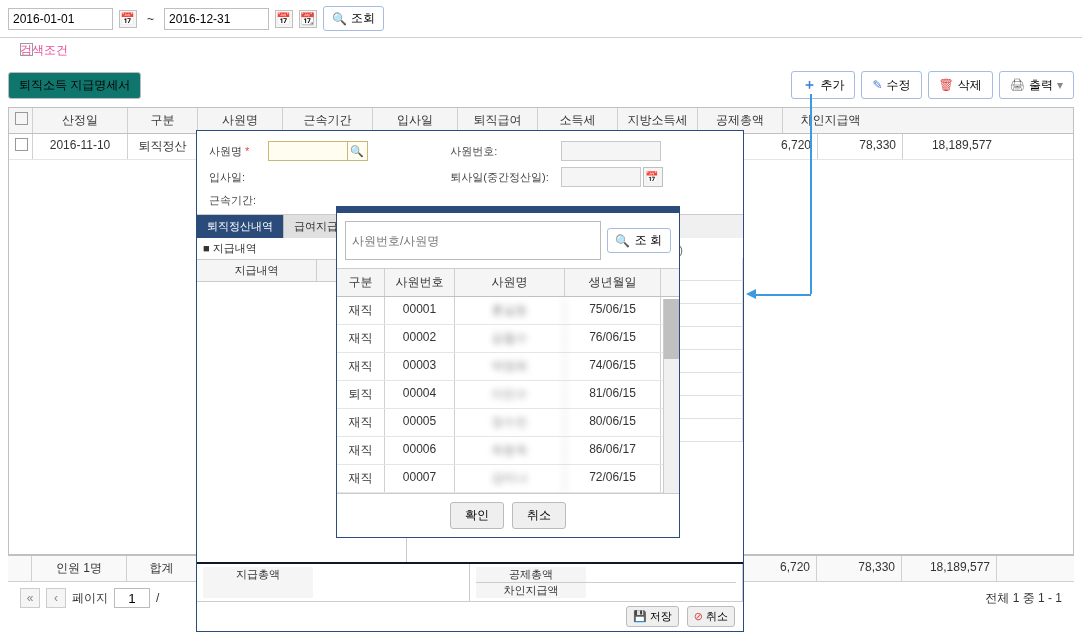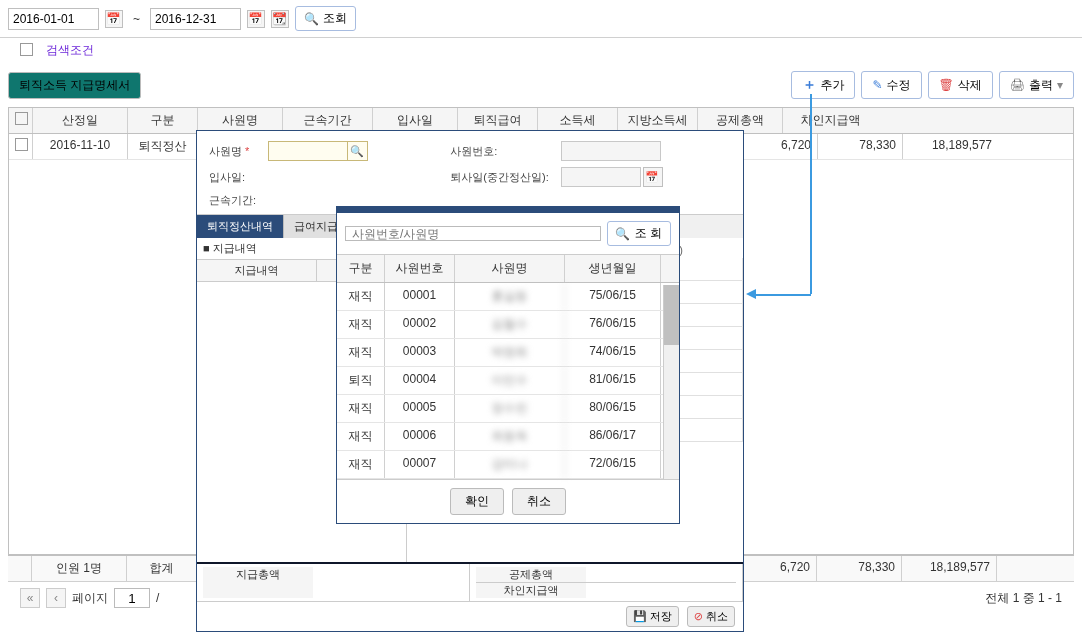--- a/index.html
+++ b/index.html
@@ -1,28 +1,28 @@
 <!DOCTYPE html>
 <html><head>
 <meta charset="utf-8">
 <style>
 * { box-sizing: border-box; margin: 0; padding: 0; }
 body { font-family: "Malgun Gothic", "맑은 고딕", sans-serif; font-size: 12px; color: #333; background: #fff; width: 1082px; height: 638px; overflow: hidden; position: relative; }
 
 
 .top-bar { display: flex; align-items: center; padding: 6px 8px; gap: 6px; border-bottom: 1px solid #d0d0d0; }
-.date-input { width: 91px; height: 22px; border: 1px solid #bfbfbf; padding: 2px 4px; font-size: 12px; }
+.date-input { width: 105px; height: 22px; border: 1px solid #bfbfbf; padding: 2px 4px; font-size: 12px; }
 .date-icon { width: 18px; height: 18px; border: 1px solid #bfbfbf; display: inline-flex; align-items: center; justify-content: center; background: #f5f5f5; }
 .tilde { margin: 0 4px; }
 .btn { border: 1px solid #a7bce0; background: #fff; padding: 3px 8px; font-size: 12px; border-radius: 3px; cursor: pointer; display: inline-flex; align-items: center; gap: 4px; }
 .btn-icon-search { color: #3b7dd8; font-weight: bold; }
 
 
 .search-cond { padding: 4px 20px 8px 20px; display: flex; align-items: center; gap: 6px; }
-.fieldset-label { font-size: 12px; color: #6d28d9; position: relative; padding-left: 26px; }
+.fieldset-label { font-size: 12px; color: #ec4899; position: relative; padding-left: 0; }
 .checkbox-box { width: 13px; height: 13px; border: 1px solid #999; display: inline-block; position: absolute; left: 0; top: 1px; }
 
 
 .action-row { display: flex; align-items: center; padding: 4px 8px; justify-content: space-between; }
 .left-btn { border: 1px solid #bbb; background: #0f766e; padding: 4px 10px; border-radius: 3px; font-size: 12px; }
 .right-btns { display: flex; gap: 6px; }
 .act-btn { border: 1px solid #a7bce0; background: #fff; padding: 4px 10px; border-radius: 3px; display: inline-flex; align-items: center; gap: 4px; font-size: 12px; cursor: pointer; }
 .icon-plus { color: #3b7dd8; font-weight: bold; font-size: 14px; }
 .icon-edit { color: #3b7dd8; }
 .icon-del { color: #d44; }
@@ -95,21 +95,21 @@
 .sum-label { background: #f5f5f5; width: 110px; text-align: center; }
 .sum-val { flex: 1; }
 .summary-col { flex: 1; }
 
 .dialog-footer { display: flex; justify-content: flex-end; padding: 4px 8px; gap: 8px; border-top: 1px solid #ccc; }
 .ft-btn { border: 1px solid #bbb; padding: 2px 6px; font-size: 11px; display: inline-flex; align-items: center; gap: 3px; border-radius: 3px; }
 
 
 .dialog2 { position: absolute; left: 336px; top: 206px; width: 344px; background: #fff; border: 1px solid #2b4c7a; z-index: 20; }
 .d2-top { padding: 8px; display: flex; gap: 6px; align-items: center; border-bottom: 1px solid #ccc; }
-.d2-input { flex: 1; height: 15px; border: 1px solid #bbb; padding: 2px 6px; font-size: 12px; }
+.d2-input { flex: 1; height: 39px; border: 1px solid #bbb; padding: 2px 6px; font-size: 12px; }
 .d2-body { position: relative; }
 .d2-header { display: flex; background: #f5f5f5; border-bottom: 1px solid #c0c0c0; }
 .d2-header > div, .d2-row > div { border-right: 1px solid #d0d0d0; padding: 5px 6px; font-size: 12px; text-align: center; }
 .d2-row { display: flex; border-bottom: 1px solid #e5e5e5; }
 .d2-col-g { width: 48px; }
 .d2-col-no { width: 70px; }
 .d2-col-nm { width: 110px; }
 .d2-col-bd { width: 96px; }
 .d2-scroll { width: 16px; background: #f0f0f0; border-left: 1px solid #ccc; position: absolute; right: 0; top: 30px; bottom: 0; }
 .d2-scroll-thumb { background: #c0c0c0; width: 100%; height: 60px; }

